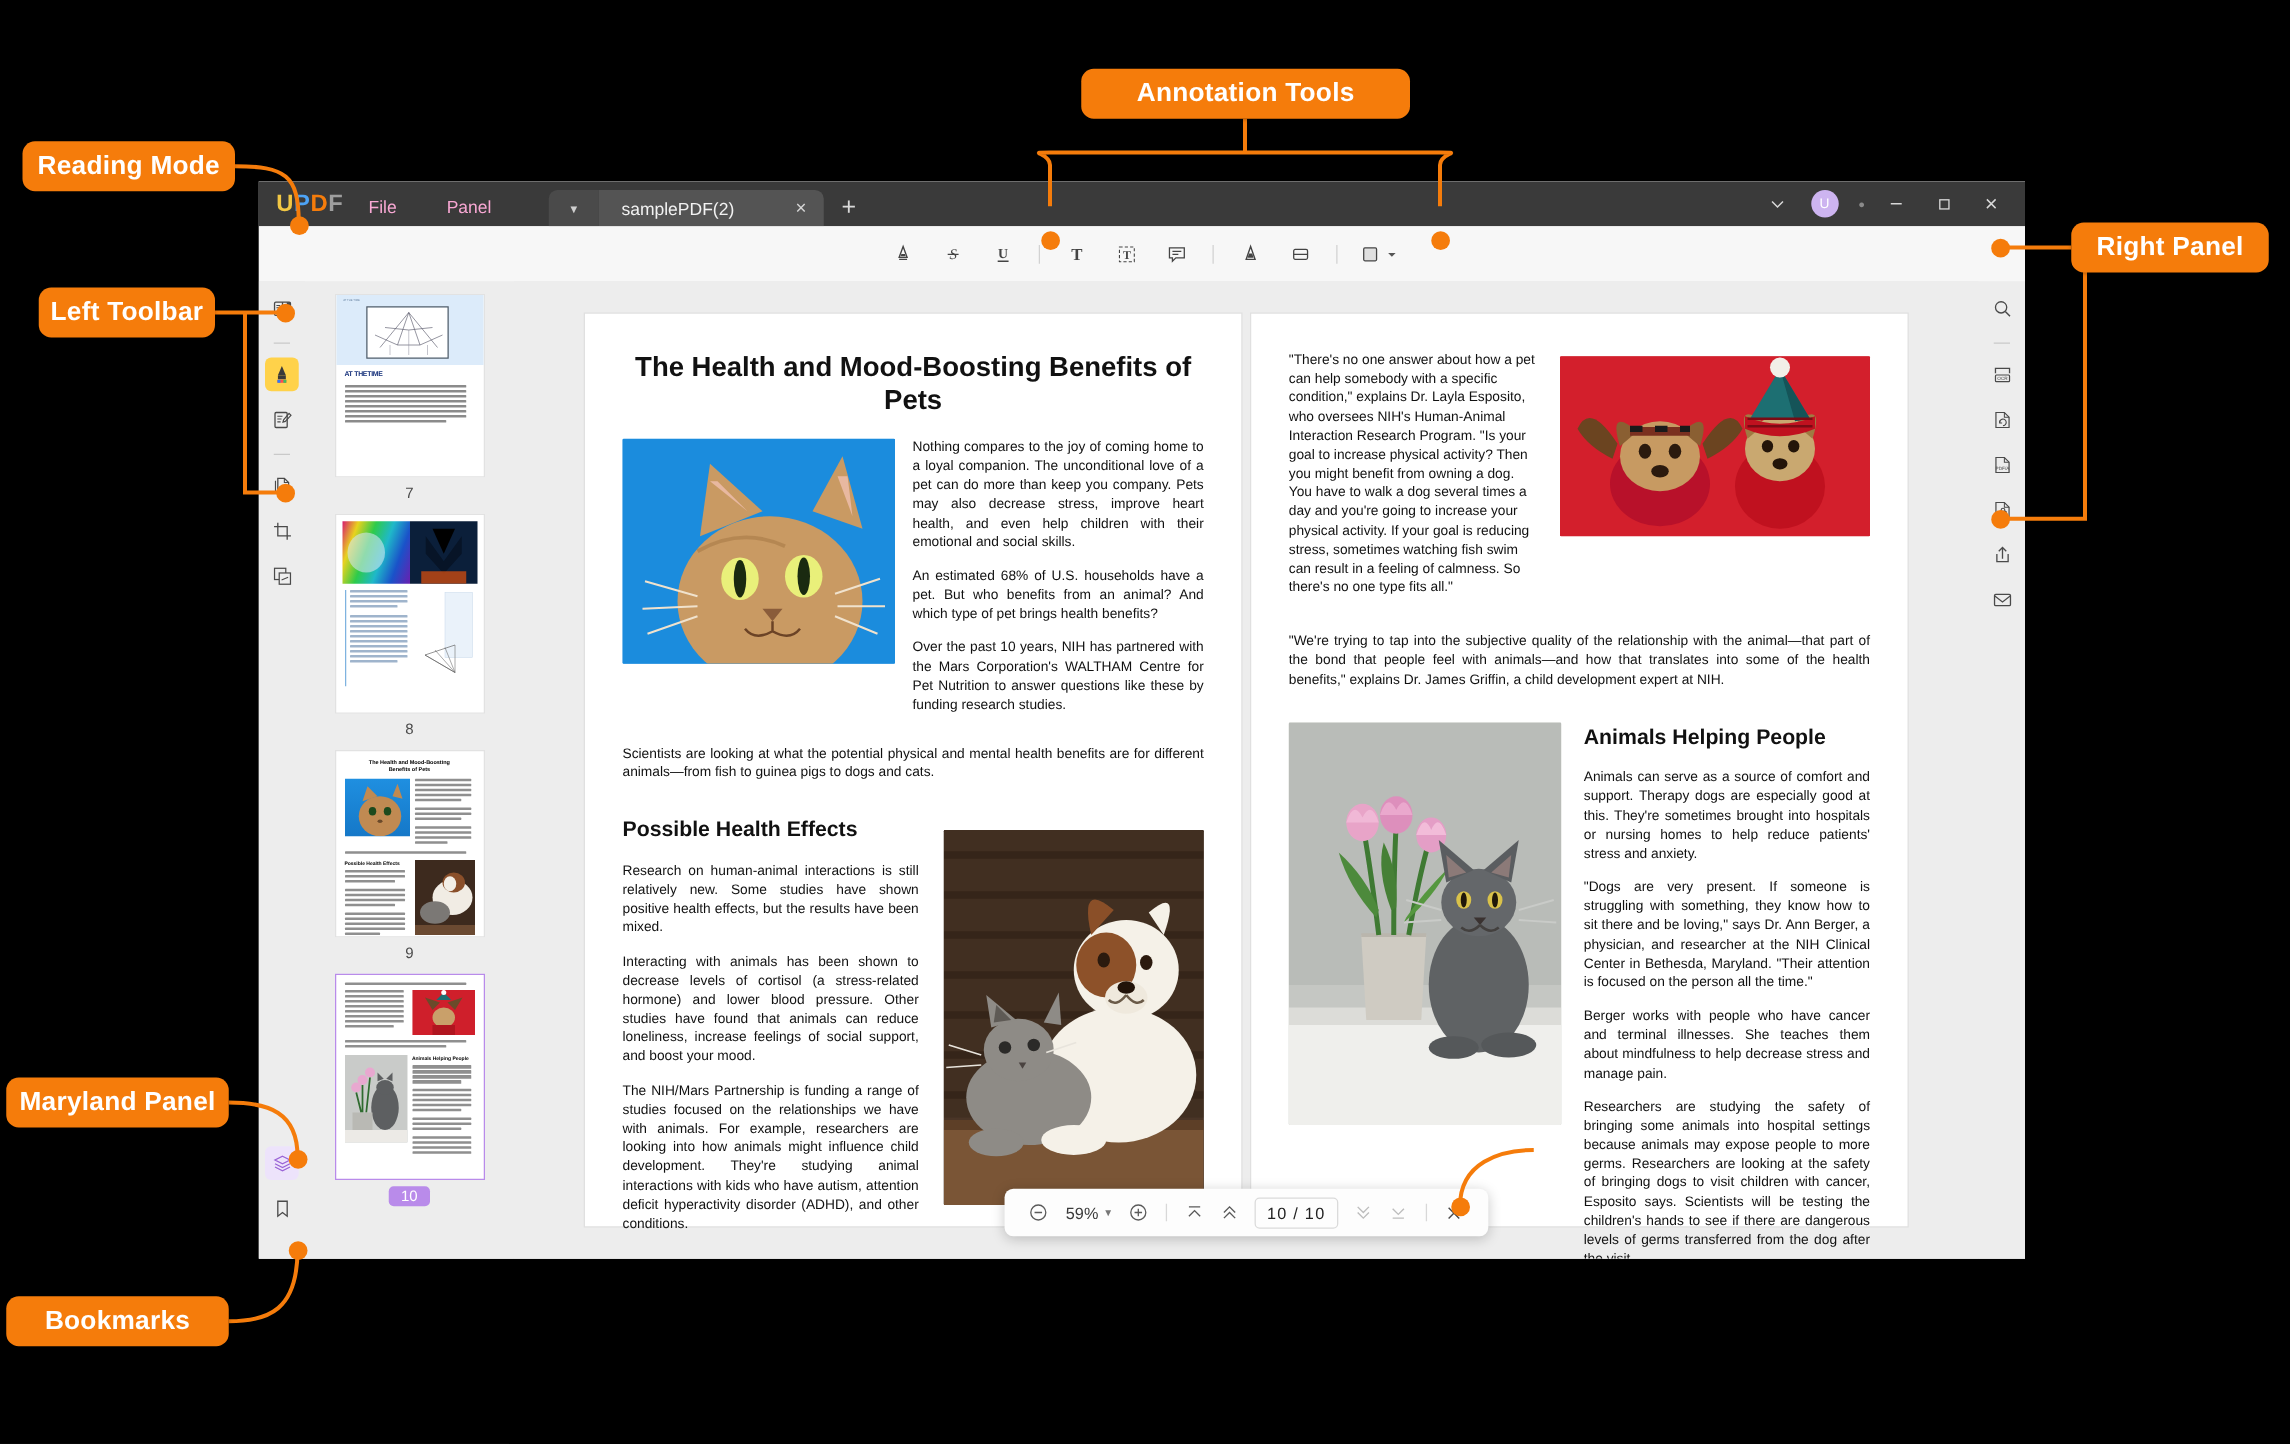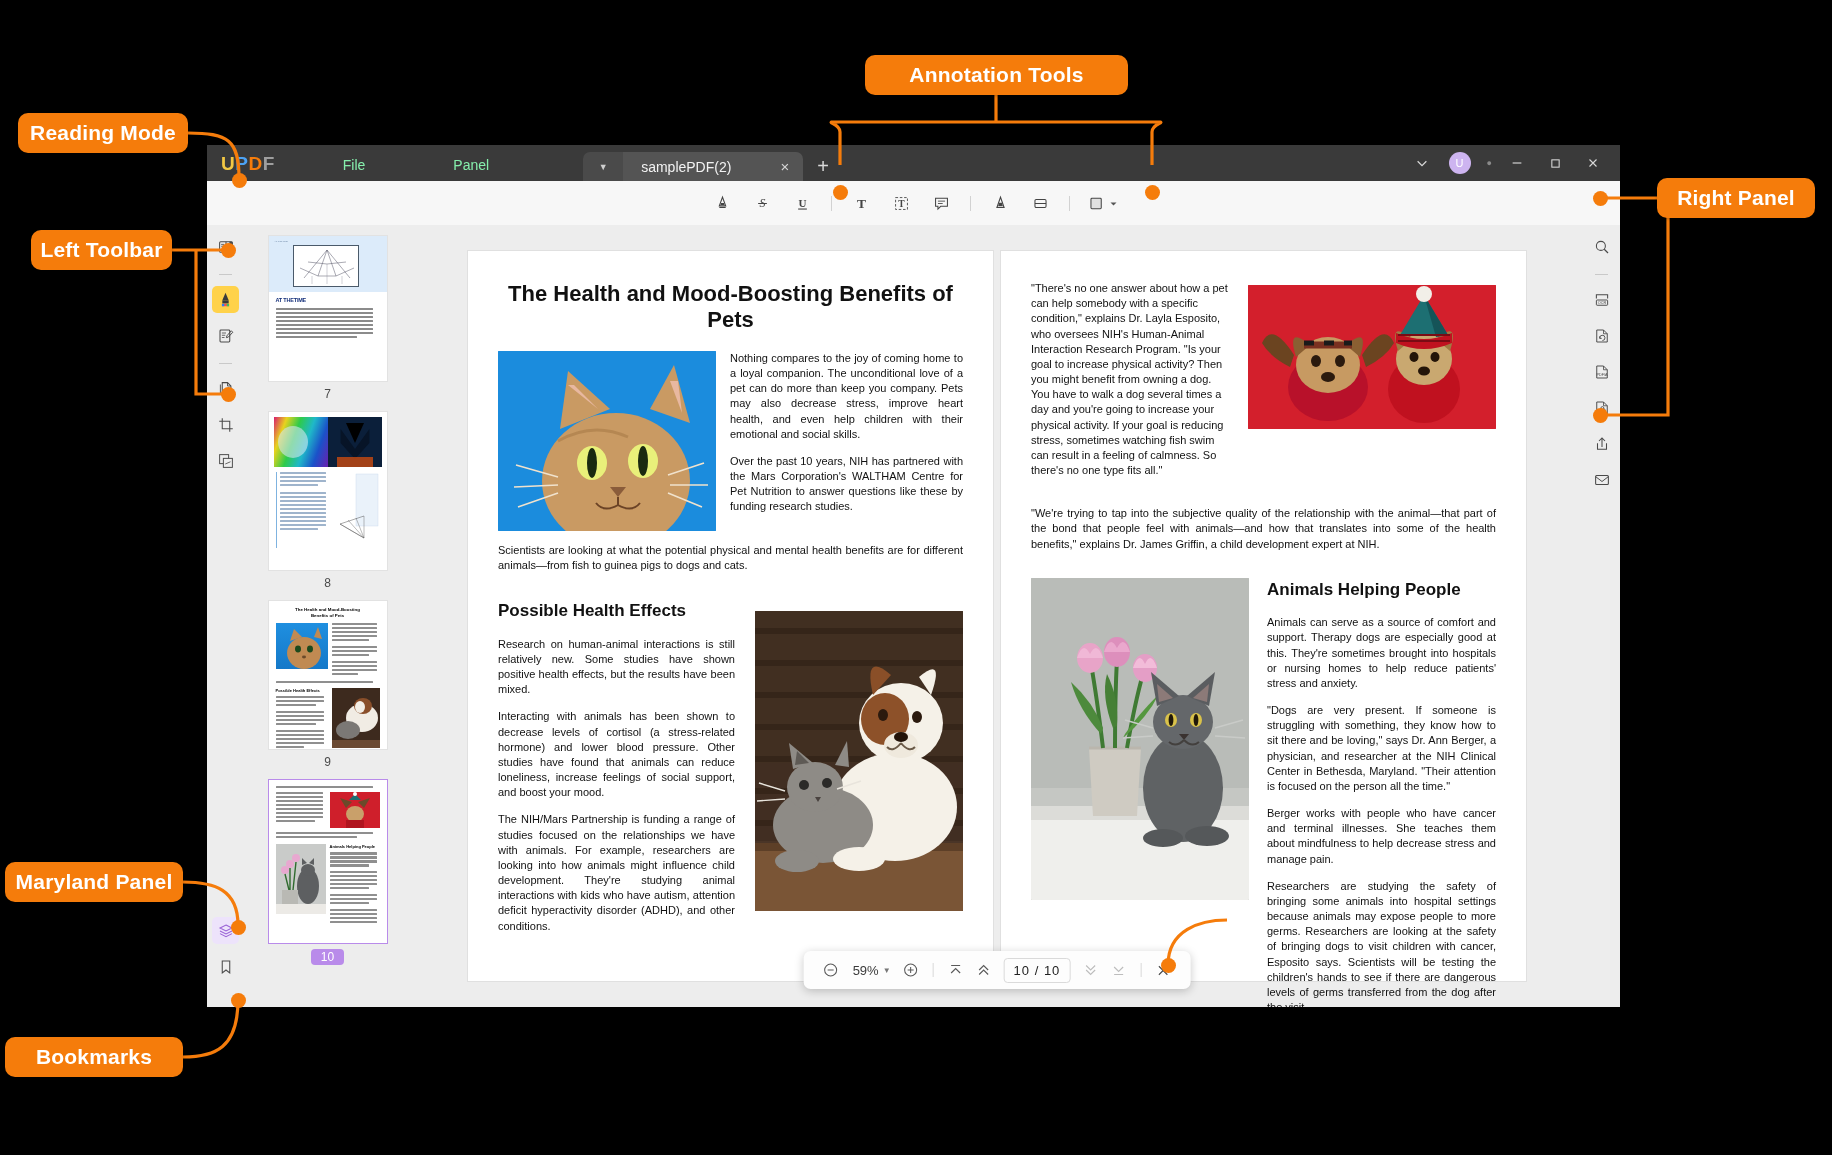--- a/index.html
+++ b/index.html
@@ -29,29 +29,29 @@
   
   #app {
     position: absolute; left: 207px; top: 145px;
     width: 1413px; height: 862px;
     background: #EFEFEF;
     z-index: 20;
     overflow: hidden;
   }
   
   #titlebar {
-    height: 36px; background: #3A3A3A; display:flex; align-items:flex-end; position:relative;gap:48px;
+    height: 36px; background: #3A3A3A; display:flex; align-items:flex-end; position:relative;
   }
   .logo {
     font-size: 19px; font-weight: bold; letter-spacing:.5px;
     padding: 0 0 8px 14px; line-height: 1;
   }
   .logo .c1{color:#F2C744;} .logo .c2{color:#4DA3F5;} .logo .c3{color:#F57C0B;} .logo .c4{color:#9E9E9E;}
   .menuitem {
-    color:#86efac; font-size:14px; padding: 0 20px 9px; line-height:1; cursor:default;
+    color:#f9a8d4; font-size:14px; padding: 0 20px 9px; line-height:1; cursor:default;
   }
   #tabstrip { display:flex; align-items:flex-end; margin-left: 26px; }
   .tabchev {
     width: 40px; height: 29px; background:#4a4a4a; border-radius:7px 0 0 0;
     display:flex; align-items:center; justify-content:center; color:#cfcfcf; font-size:9px;
   }
   .tab {
     height: 29px; background:#545454; border-radius: 0 7px 0 0;
     display:flex; align-items:center; gap:34px; padding: 0 14px 0 18px;
     color:#F2F2F2; font-size:14px; min-width: 180px; justify-content:space-between;
@@ -623,20 +623,21 @@
                 <ellipse cx="145" cy="110" rx="15" ry="17" fill="#e9f07a"></ellipse>
                 <ellipse cx="145" cy="110" rx="5" ry="15" fill="#1a2a10"></ellipse>
                 <path d="M112 136 L128 136 L120 146 Z" fill="#8a5c3a"></path>
                 <path d="M120 146 L120 154 M120 154 Q106 162 98 152 M120 154 Q134 162 142 152" stroke="#6b4326" stroke-width="2" fill="none"></path>
                 <path d="M60 126 L18 114 M60 134 L16 136 M60 142 L20 156" stroke="#f0e2cd" stroke-width="1.6"></path>
                 <path d="M170 124 L206 112 M172 134 L210 134 M170 142 L204 156" stroke="#f0e2cd" stroke-width="1.6"></path>
               </svg>
             </div>
             <div style="flex:1">
               <div class="p">Nothing compares to the joy of coming home to a loyal companion. The unconditional love of a pet can do more than keep you company. Pets may also decrease stress, improve heart health, and even help children with their emotional and social skills.</div>
+              <div class="p">An estimated 68% of U.S. households have a pet. But who benefits from an animal? And which type of pet brings health benefits?</div>
               <div class="p">Over the past 10 years, NIH has partnered with the Mars Corporation's WALTHAM Centre for Pet Nutrition to answer questions like these by funding research studies.</div>
             </div>
           </div>
 
           <div class="p" style="margin-top:12px">Scientists are looking at what the potential physical and mental health benefits are for different animals—from fish to guinea pigs to dogs and cats.</div>
 
           <div class="row2" style="margin-top:10px">
             <div style="flex:1;padding-right:6px;">
               <h2>Possible Health Effects</h2>
               <div class="p">Research on human-animal interactions is still relatively new. Some studies have shown positive health effects, but the results have been mixed.</div>

